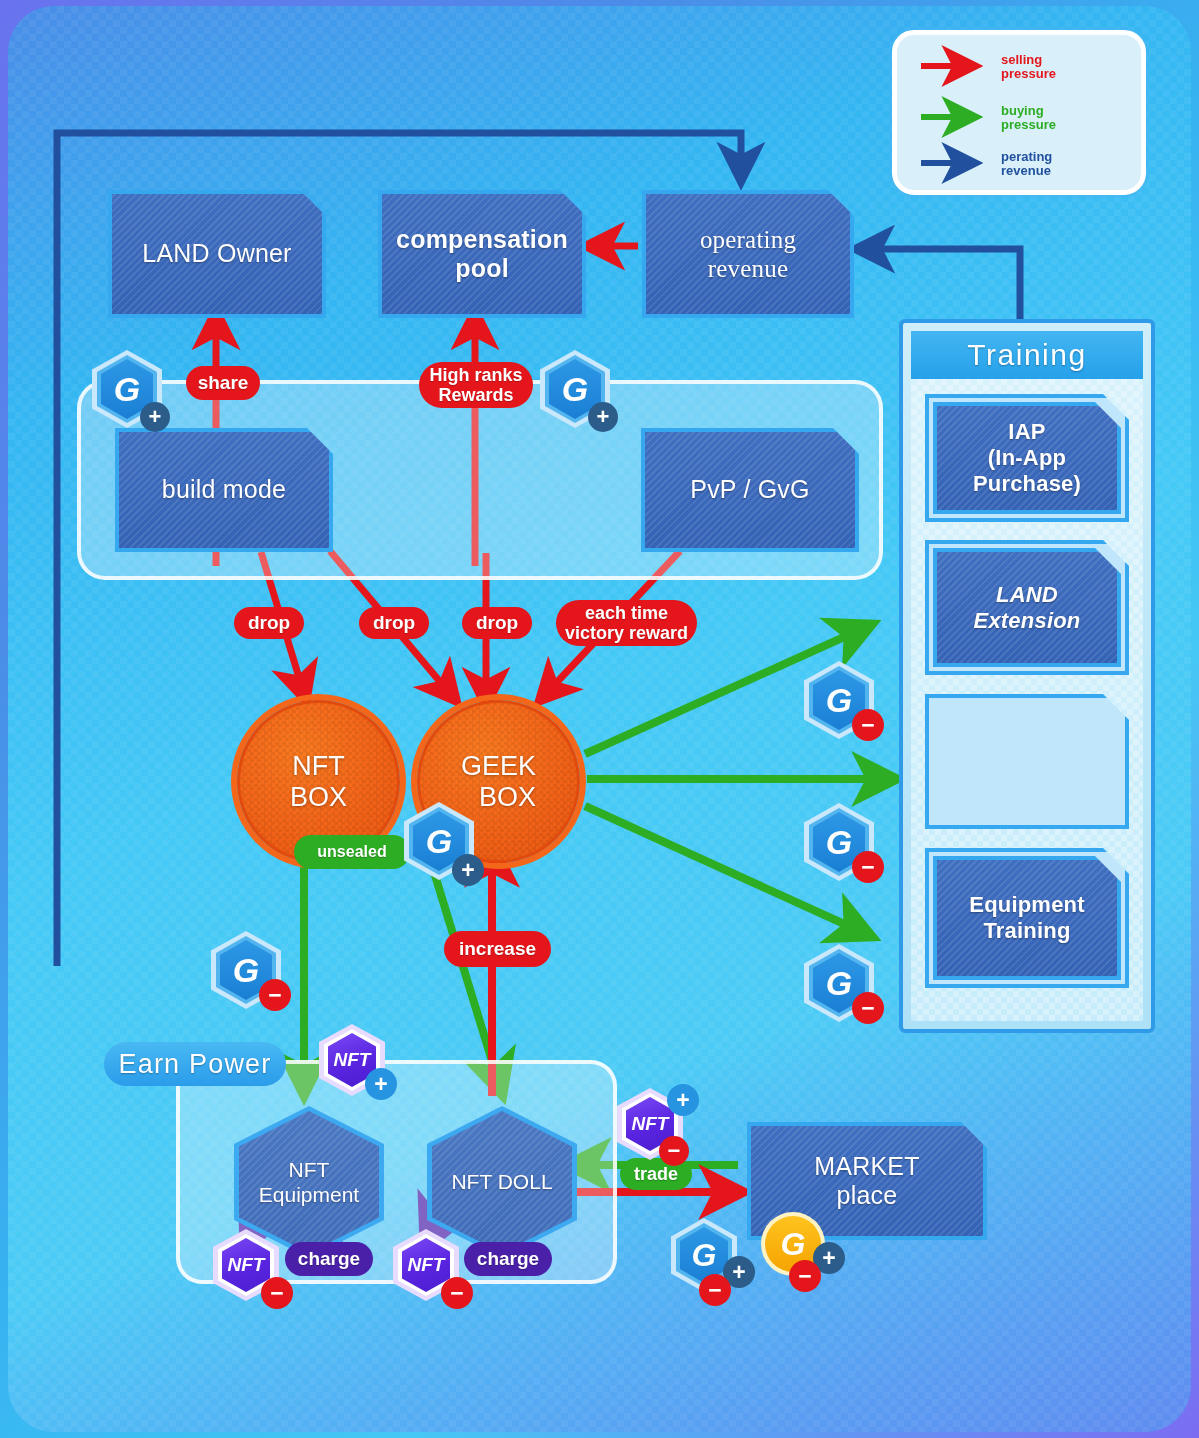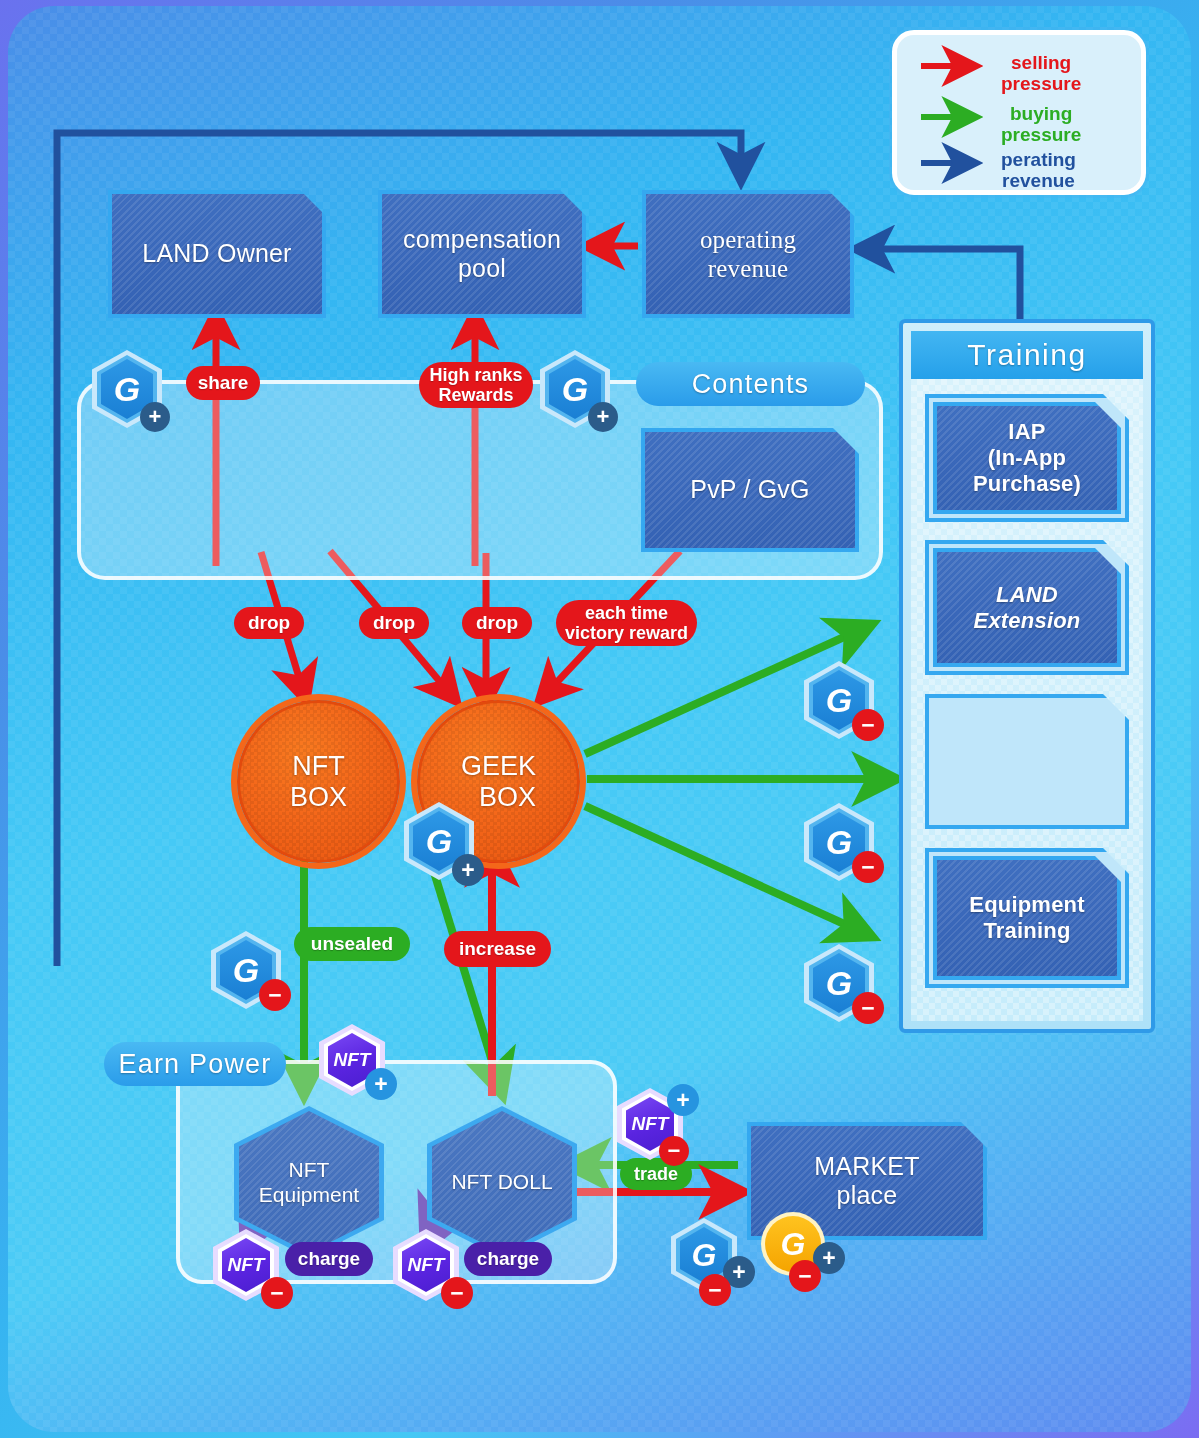--- a/index.html
+++ b/index.html
@@ -127,21 +127,21 @@
   .badge{position:absolute;border-radius:50%;display:flex;align-items:center;justify-content:center;
      color:#fff;font-weight:bold;line-height:1;}
   .badge.minus{background:#e4161b;}
   .badge.plus{background:#2b5c8a;}
   .badge.plus-lite{background:#2694e0;}
 
   
   #legend{position:absolute;box-sizing:border-box;border-radius:22px;
      background:#d9f0fb;border:5px solid #fff;
      box-shadow:0 0 0 3px rgba(70,180,240,.55);}
-  .lgtxt{font-weight:bold;font-size:19px;line-height:1.08;white-space:pre-line;text-align:center;}
+  .lgtxt{font-weight:bold;font-size:13px;line-height:1.08;white-space:pre-line;}
 </style>
 </head>
 <body>
 
 <div id="stage">
 <div id="canvas">
 
   <svg class="lay" viewBox="0 0 1183 1426">
     <defs>
       <marker id="ahR" markerWidth="7" markerHeight="7" refX="4.6" refY="3.5" orient="auto">
@@ -229,31 +229,33 @@
 
     <g stroke="#4a20a8" stroke-width="9" fill="none">
       <path d="M461,1198 C438,1212 426,1222 421,1233" marker-end="url(#ahP)"></path>
     </g>
     <g stroke="#4a20a8" stroke-width="9" fill="none">
       <path d="M495,1250 L495,1218" marker-end="url(#ahP)"></path>
     </g>
   </svg>
 
   <div class="panel" style="left:69px;top:374px;width:806px;height:200px;border-radius:28px;"></div>
-  <div class="panel-tab" style="left:628px;top:356px;width:229px;height:44px;">Contents</div>
-
+
+  <div class="node" style="left:107px;top:422px;width:218px;height:124px;font-size:25px;">
+    <span class="inner">build mode</span>
+  </div>
   <div class="node" style="left:633px;top:422px;width:218px;height:124px;font-size:25px;">
     <span class="inner">PvP / GvG</span>
   </div>
 
   <div class="node" style="left:100px;top:184px;width:218px;height:128px;font-size:25px;">
     <span class="inner" style="white-space:pre-line;">LAND Owner</span>
   </div>
   <div class="node" style="left:370px;top:184px;width:208px;height:128px;font-size:25px;">
-    <span class="inner" style="white-space:pre-line;">compensation
+    <span class="inner" style="white-space:pre-line;font-weight:bold;">compensation
 pool</span>
   </div>
   <div class="node" style="left:634px;top:184px;width:212px;height:128px;font-size:25px;">
     <span class="inner" style="white-space:pre-line;font-family:Liberation Serif, serif;">operating
 revenue</span>
   </div>
 
   <div class="training-outer" style="left:891px;top:313px;width:256px;height:714px;"></div>
   <div class="training-head" style="left:903px;top:325px;width:232px;height:48px;">Training</div>
   <div class="training-body" style="left:903px;top:373px;width:232px;height:642px;"></div>
@@ -313,21 +315,21 @@
   <div class="pill red" style="left:178px;top:360px;width:74px;height:34px;font-size:19px;">share</div>
   <div class="pill red" style="left:411px;top:356px;width:114px;height:46px;font-size:18px;">High ranks
 Rewards</div>
 
   <div class="pill red" style="left:226px;top:601px;width:70px;height:32px;font-size:19px;">drop</div>
   <div class="pill red" style="left:351px;top:601px;width:70px;height:32px;font-size:19px;">drop</div>
   <div class="pill red" style="left:454px;top:601px;width:70px;height:32px;font-size:19px;">drop</div>
   <div class="pill red" style="left:548px;top:594px;width:141px;height:46px;font-size:18px;">each time
 victory reward</div>
 
-  <div class="pill green" style="left:286px;top:921px;width:116px;height:34px;font-size:19px;">unsealed</div>
+  <div class="pill green" style="left:286px;top:829px;width:116px;height:34px;font-size:16px;">unsealed</div>
   <div class="pill red" style="left:436px;top:925px;width:107px;height:36px;font-size:19px;">increase</div>
   <div class="pill green" style="left:612px;top:1152px;width:72px;height:32px;font-size:18px;">trade</div>
 
   <div class="token tok-geek" style="left:84px;top:344px;width:70px;height:78px;">
     <span class="hx"></span>
         <span class="hx2"></span>
     <span class="hx3">
           <span class="gsym" style="font-size:34px;">G</span>
         </span>
     <span class="badge plus" style="right:-8px;bottom:-4px;width:30px;height:30px;font-size:22px;">+</span>

